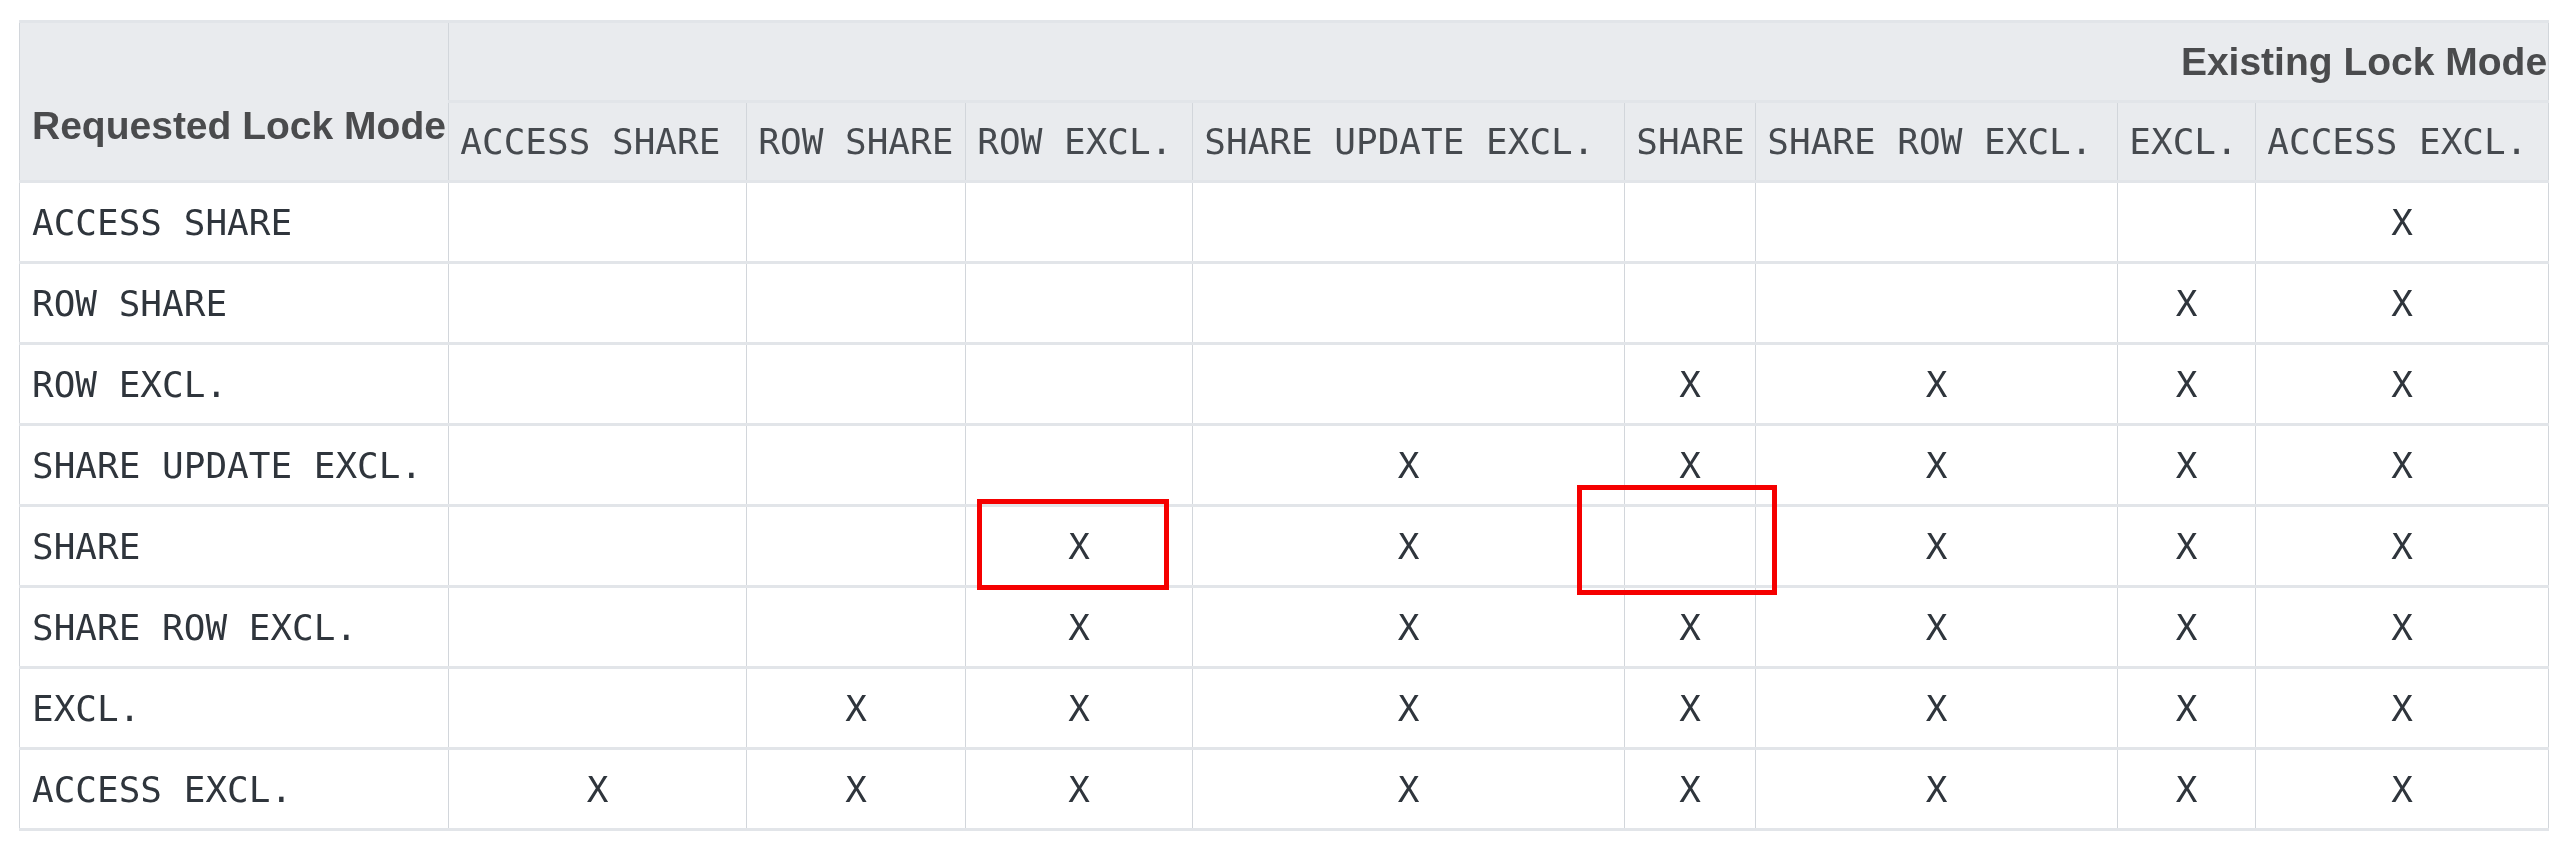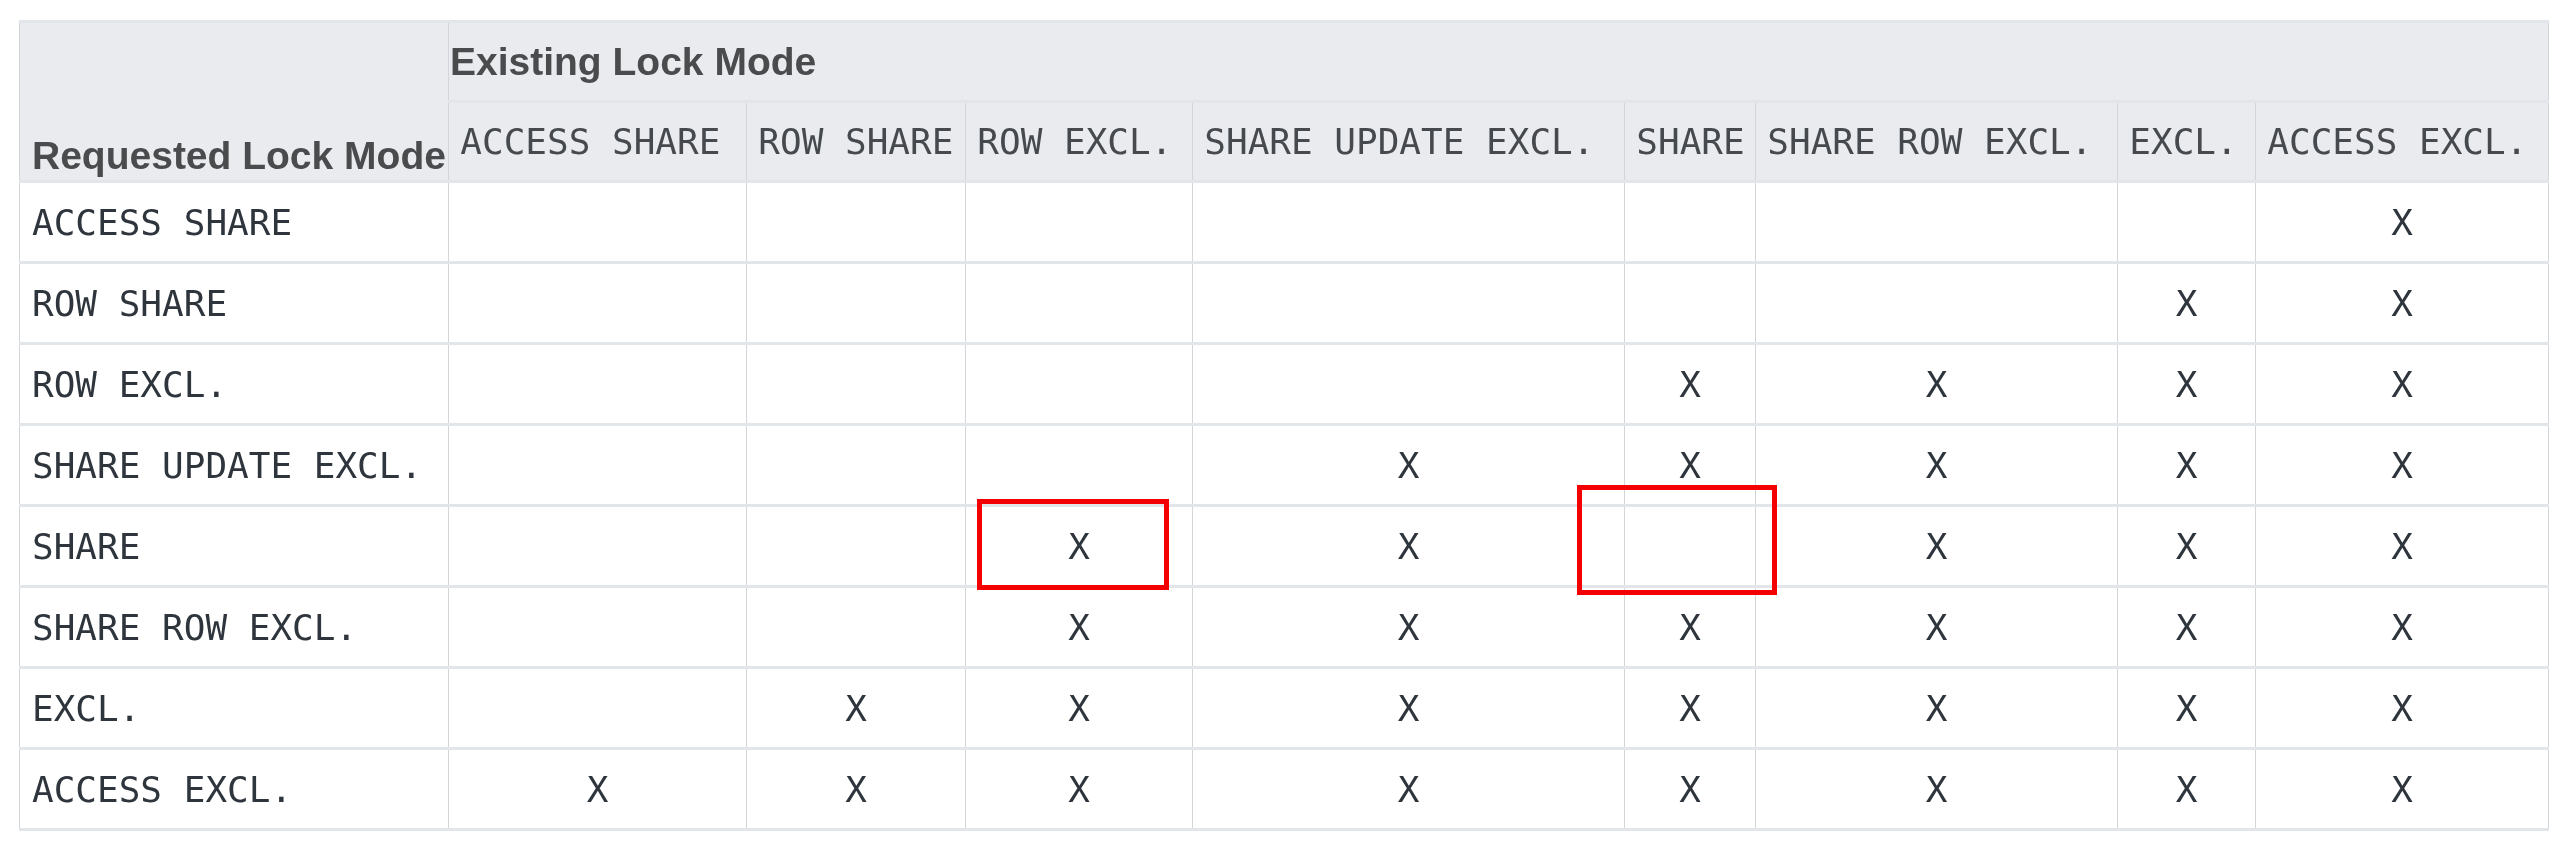--- a/index.html
+++ b/index.html
@@ -56,26 +56,26 @@
     font-size: 39px;
     color: #4a4b4d;
   }
   .mono {
     font-family: "DejaVu Sans Mono", "Liberation Mono", monospace;
     font-weight: 400;
   }
   th.corner-cell {
     text-align: left;
     vertical-align: bottom;
-    padding: 0 0 2px 12px;
+    padding: 0 0 32px 12px;
     height: auto;
   }
   tr.group-row th.group-cell {
     height: 80px;
-    text-align: left;
+    text-align: right;
     vertical-align: middle;
   }
   tr.cols-row th {
     height: 80px;
     font-size: 36px;
     color: #464a4f;
     text-align: left;
     vertical-align: middle;
     padding: 0 0 0 11.3px;
     font-weight: 400;

